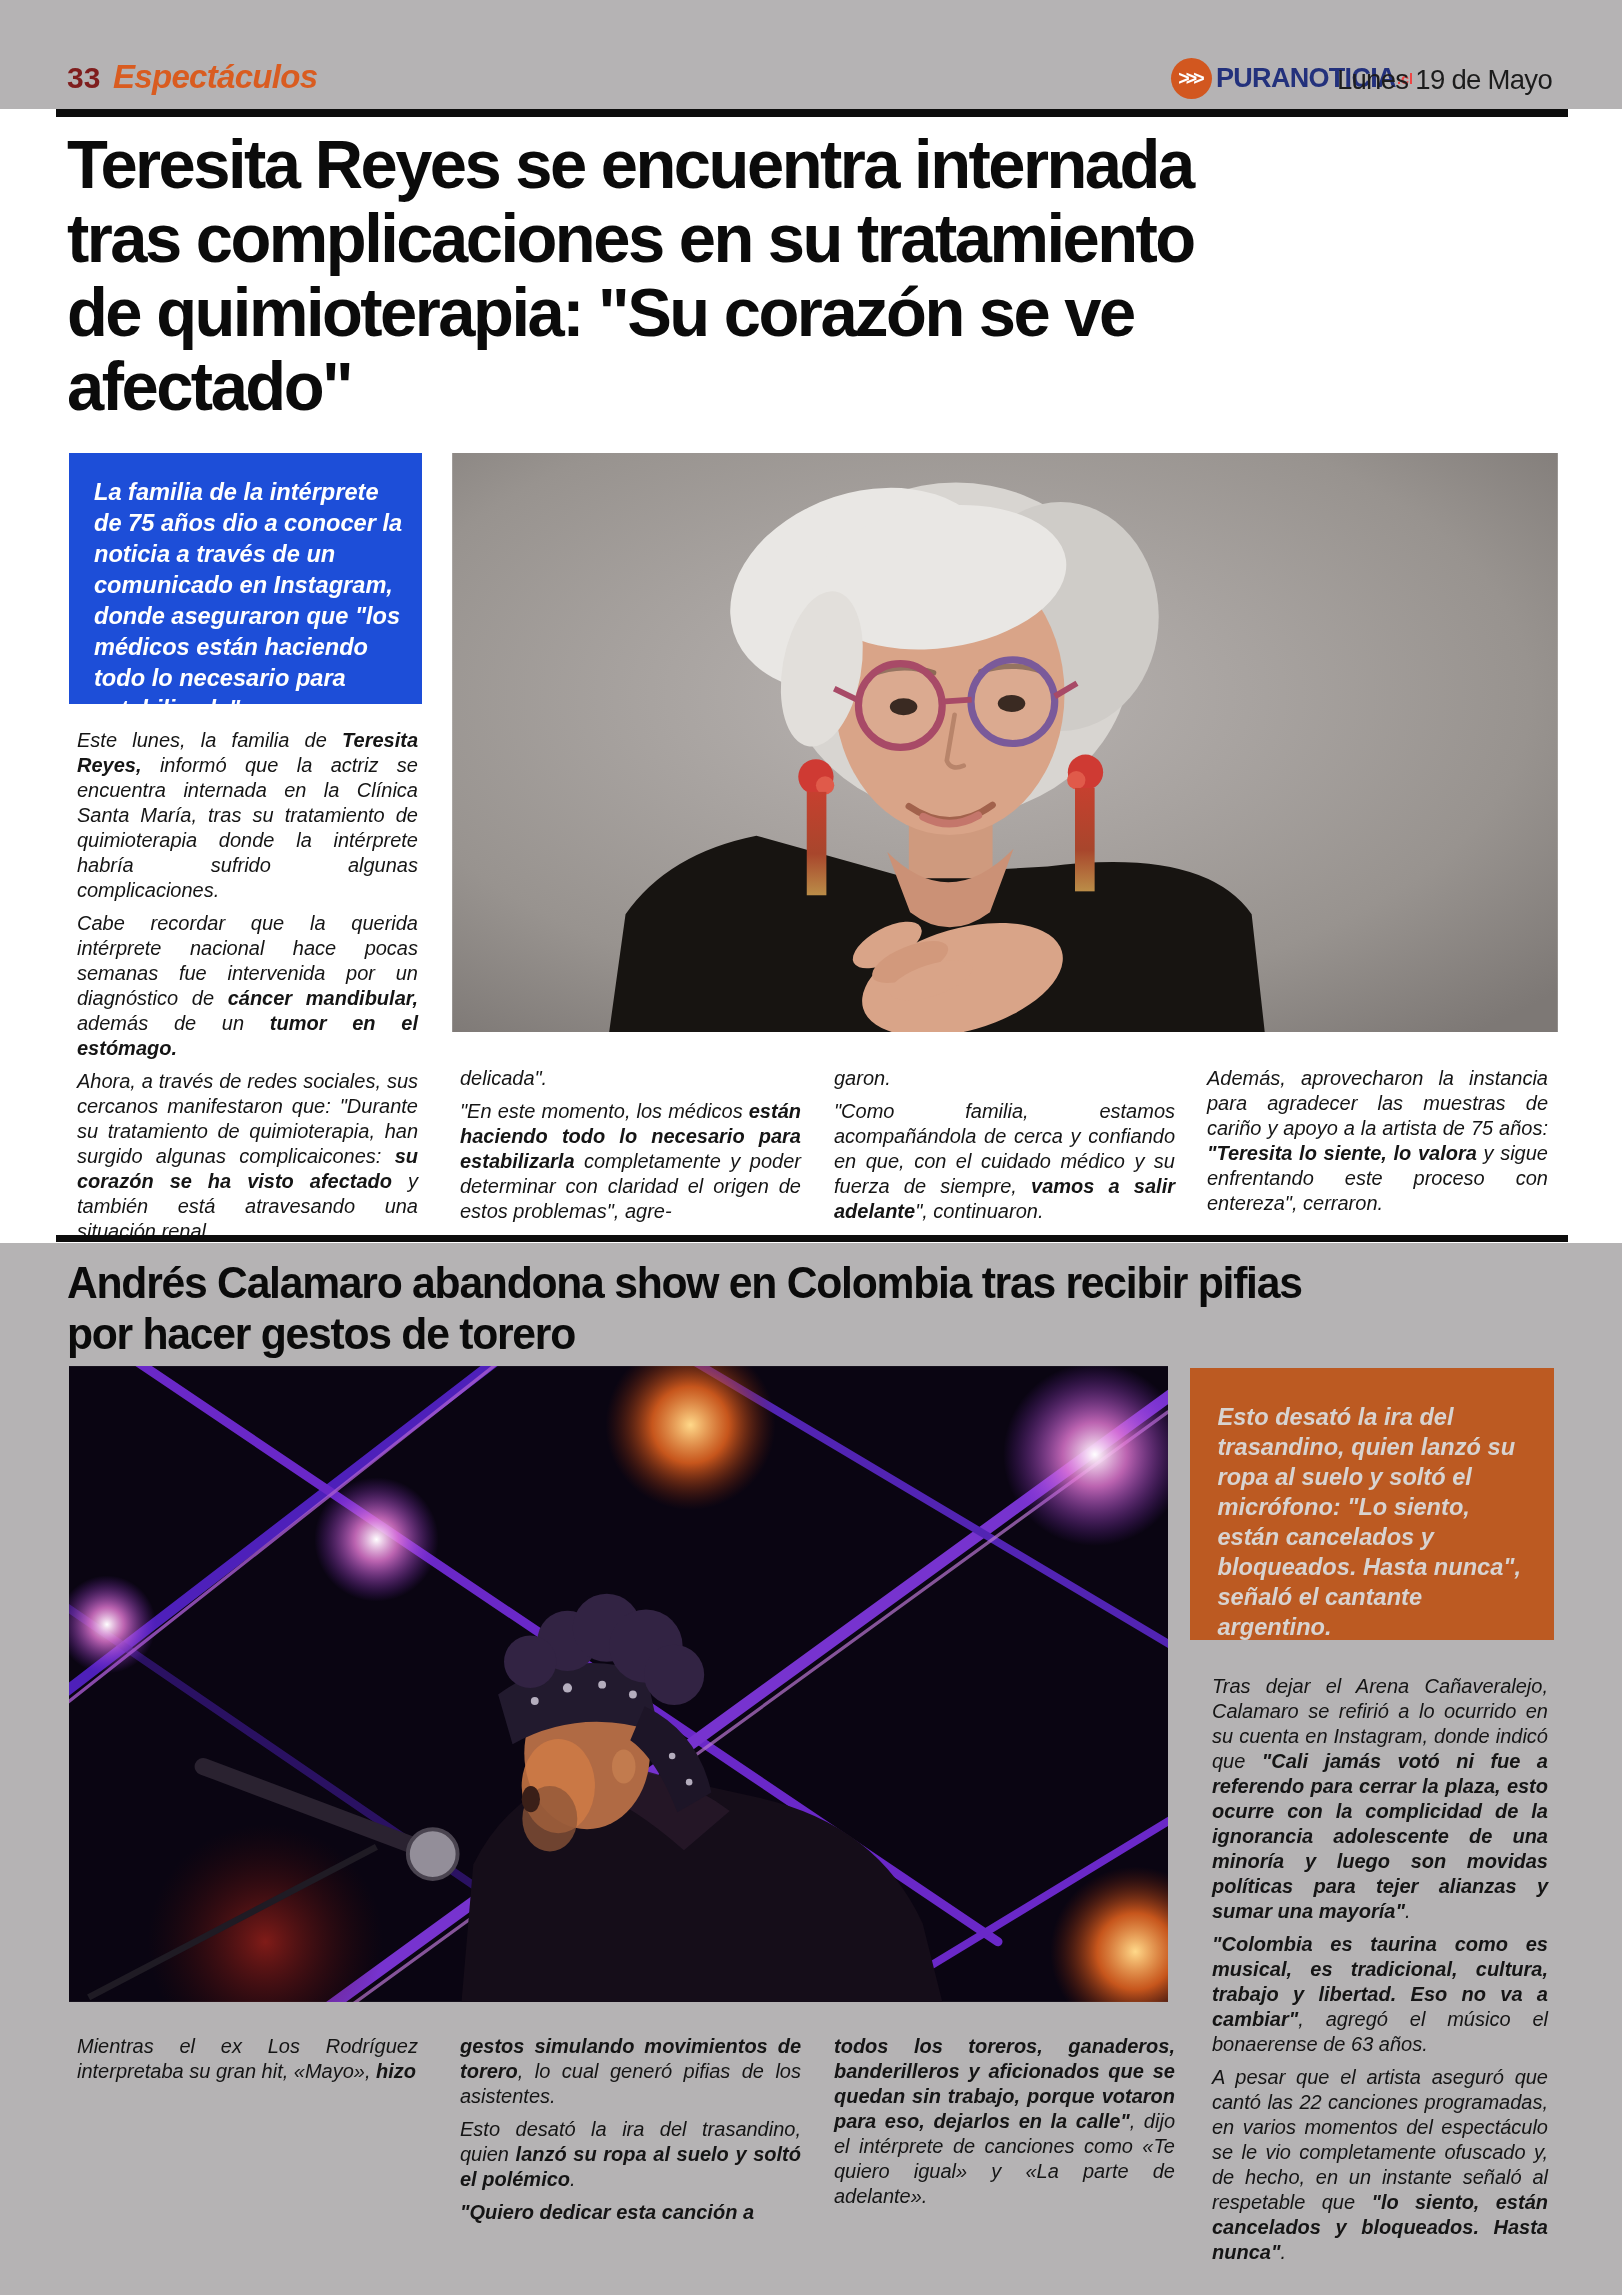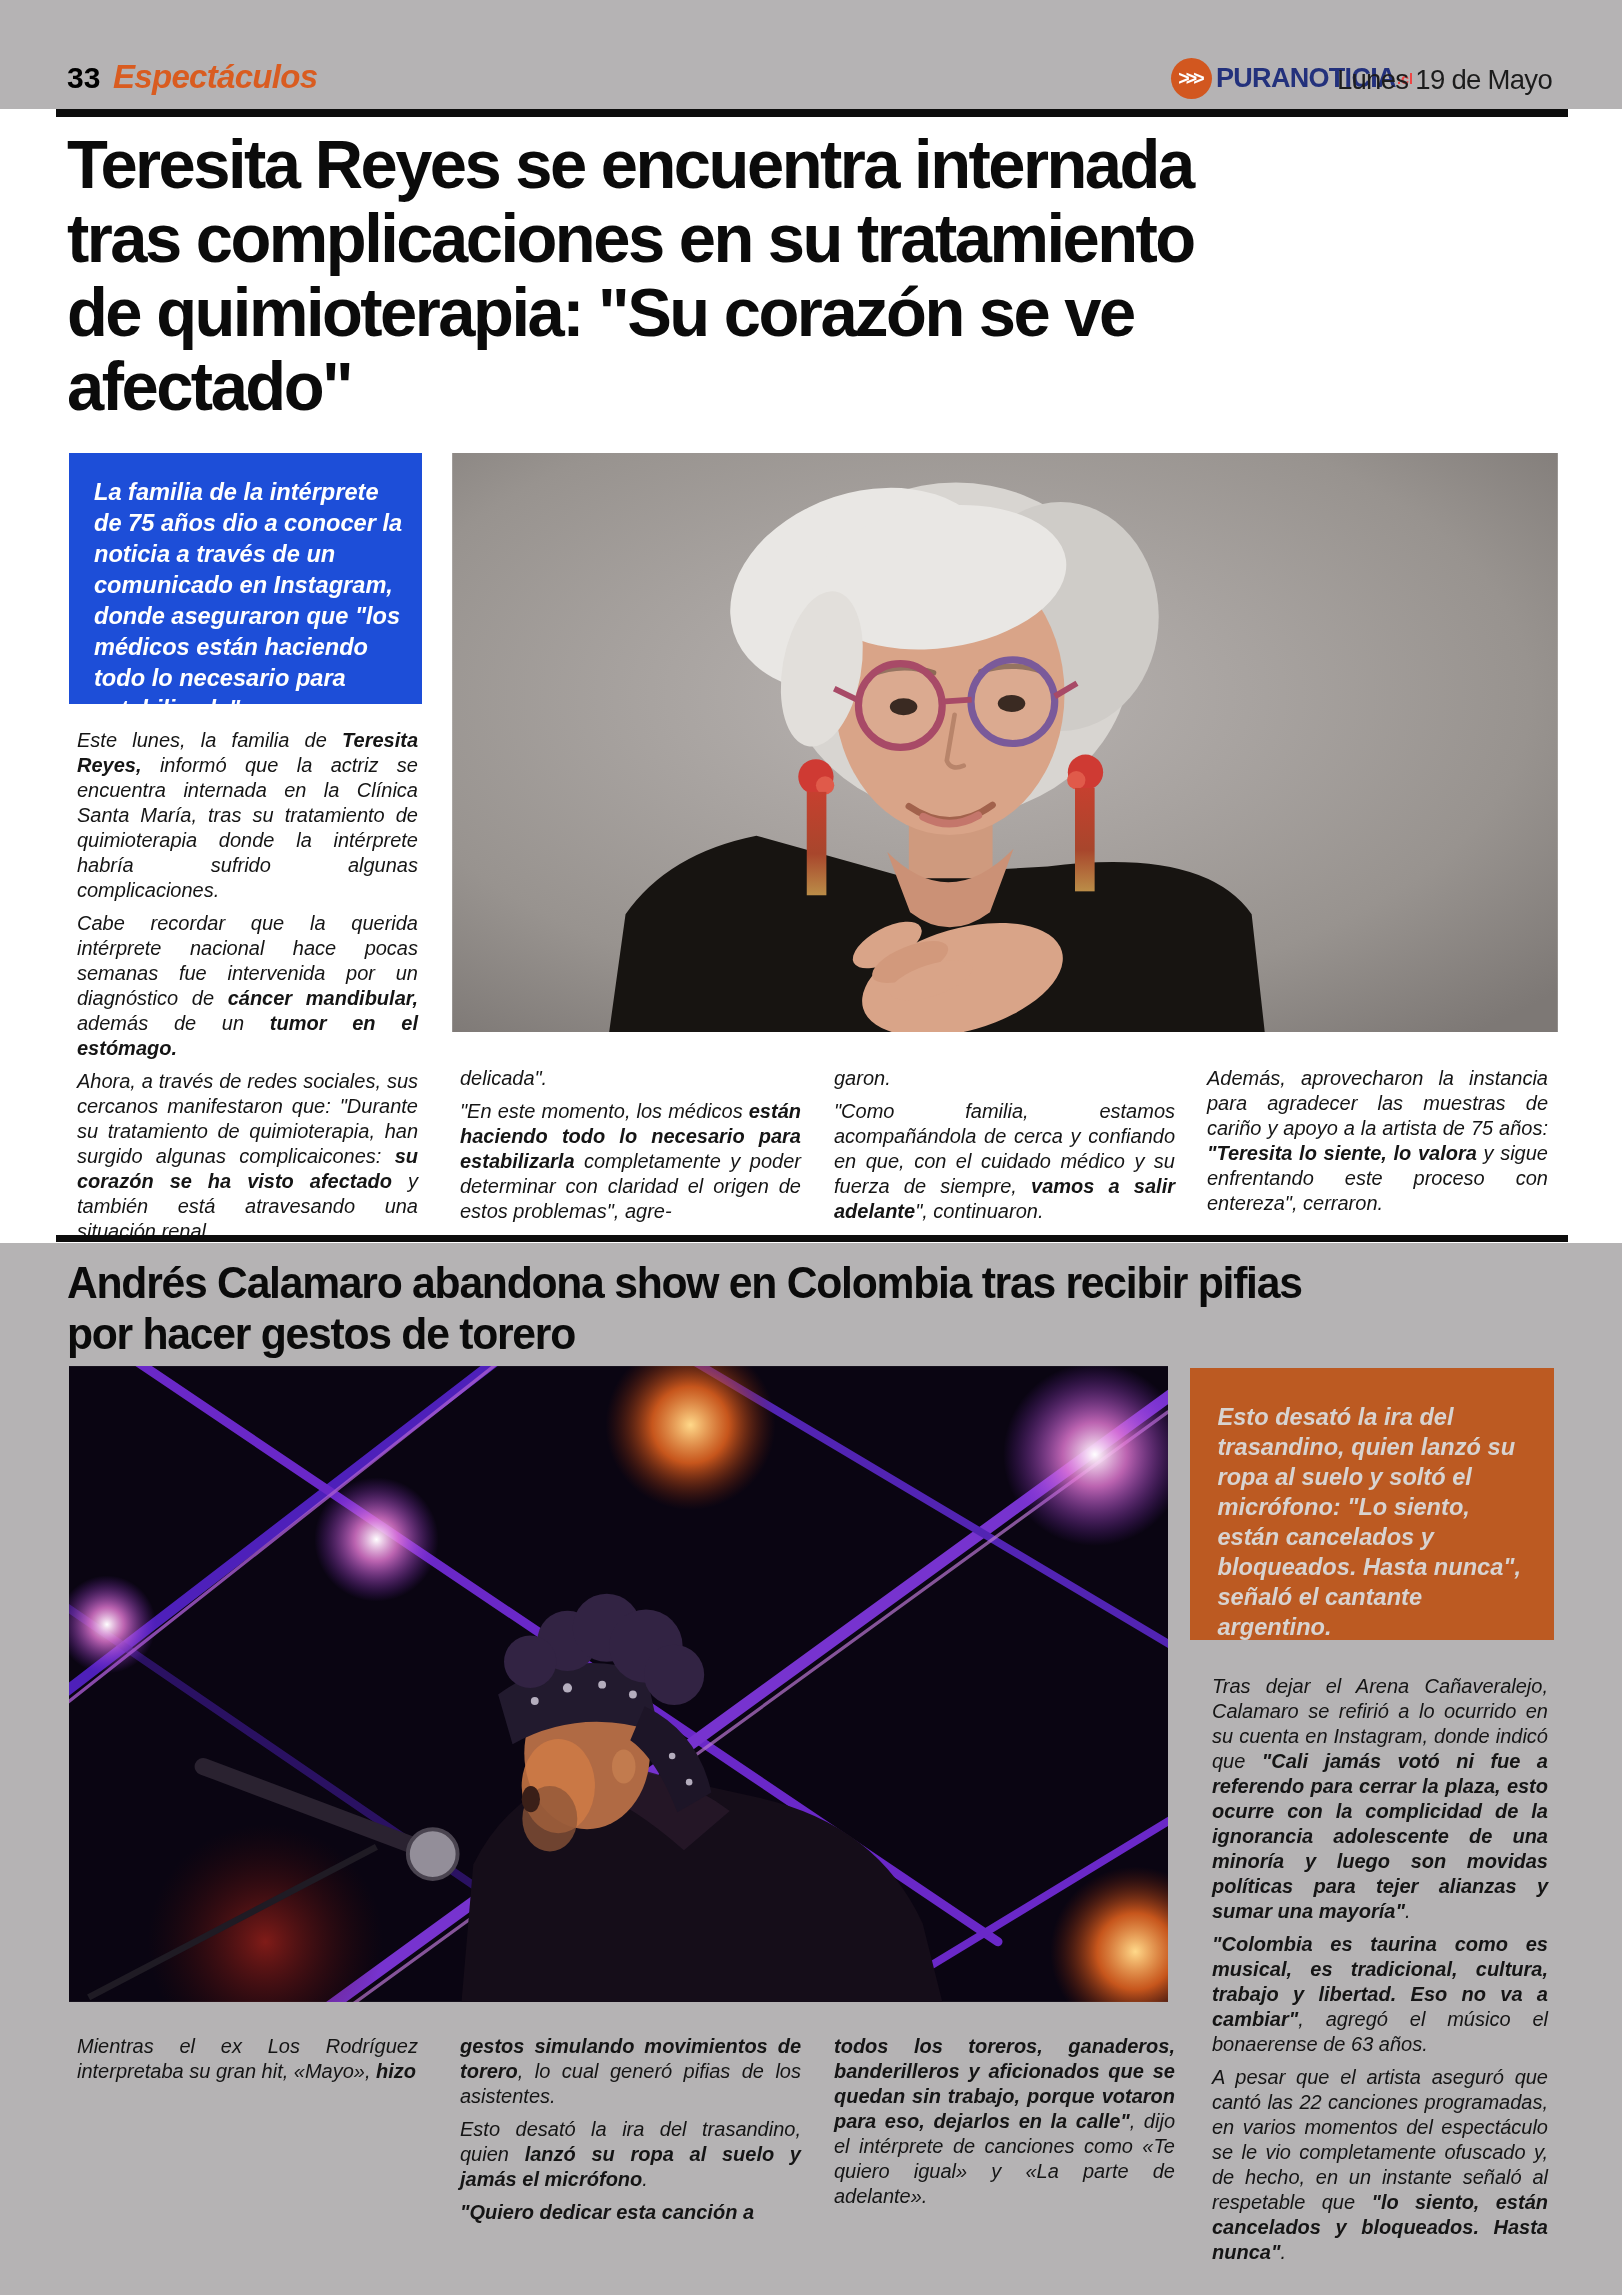--- a/index.html
+++ b/index.html
@@ -1,20 +1,20 @@
 <!DOCTYPE html>
 <html style="font-size:10.5px"><head>
 <meta charset="utf-8">
 <style>
   html,body{margin:0;padding:0;background:#ffffff;}
   .page{position:relative;width:1623px;height:2295px;background:#ffffff;overflow:hidden;
         font-family:"Liberation Sans", sans-serif;}
   
   .header-band{position:absolute;left:0;top:0;width:1623px;height:109px;background:#b5b3b4;}
-  .pagenum{position:absolute;left:67px;top:63px;font-size:30px;font-weight:800;color:#000000;line-height:1;}
+  .pagenum{position:absolute;left:67px;top:63px;font-size:30px;font-weight:800;color:#7f1d1d;line-height:1;}
   .section-label{position:absolute;left:113px;top:60px;font-size:33px;font-weight:800;font-style:italic;
                  color:#d95c20;line-height:1;letter-spacing:-0.7px;}
   .logo{position:absolute;left:1171px;top:58px;display:flex;align-items:center;}
   .logo-circle{width:41px;height:41px;border-radius:50%;background:#d2571f;display:flex;align-items:center;
                justify-content:center;color:#ffffff;font-weight:800;font-size:19.6px;letter-spacing:-3.9px;
                padding-right:3.9px;box-sizing:border-box;}
   .logo-text{font-size:27px;font-weight:800;color:#23317c;margin-left:4px;letter-spacing:-0.7px;}
   .logo-suffix{font-size:14.4px;font-weight:700;color:#ef4444;margin-left:1.3px;}
   .date{position:absolute;right:71px;top:64px;font-size:27.5px;color:#1c1c1c;letter-spacing:-0.7px;}
   .rule{position:absolute;background:#0d0d0d;}
@@ -227,21 +227,21 @@
   <div class="col a2c4">
     <p><span>Tras dejar el Arena Cañaveralejo, Calamaro se refirió a lo ocurrido en su cuenta en Instagram, donde indicó que </span><b>"Cali jamás votó ni fue a referendo para cerrar la plaza, esto ocurre con la complicidad de la ignorancia adolescente de una minoría y luego son movidas políticas para tejer alianzas y sumar una mayoría"</b><span>.</span></p>
     <p><b>"Colombia es taurina como es musical, es tradicional, cultura, trabajo y libertad. Eso no va a cambiar"</b><span>, agregó el músico el bonaerense de 63 años.</span></p>
     <p><span>A pesar que el artista aseguró que cantó las 22 canciones programadas, en varios momentos del espectáculo se le vio completamente ofuscado y, de hecho, en un instante señaló al respetable que </span><b>"lo siento, están cancelados y bloqueados. Hasta nunca"</b><span>.</span></p>
   </div>
   <div class="col a2c1">
     <p><span>Mientras el ex Los Rodríguez interpretaba su gran hit, «Mayo», </span><b>hizo</b></p>
   </div>
   <div class="col a2c2">
     <p><b>gestos simulando movimientos de torero</b><span>, lo cual generó pifias de los asistentes.</span></p>
-    <p><span>Esto desató la ira del trasandino, quien </span><b>lanzó su ropa al suelo y jamás el micrófono</b><span>.</span></p>
+    <p><span>Esto desató la ira del trasandino, quien </span><b>lanzó su ropa al suelo y soltó el polémico</b><span>.</span></p>
     <p><b>"Quiero dedicar esta canción a</b></p>
   </div>
   <div class="col a2c3">
     <p><b>todos los toreros, ganaderos, banderilleros y aficionados que se quedan sin trabajo, porque votaron para eso, dejarlos en la calle"</b><span>, dijo el intérprete de canciones como «Te quiero igual» y «La parte de adelante».</span></p>
   </div>
 
 </div>
 
 
 </body></html>

